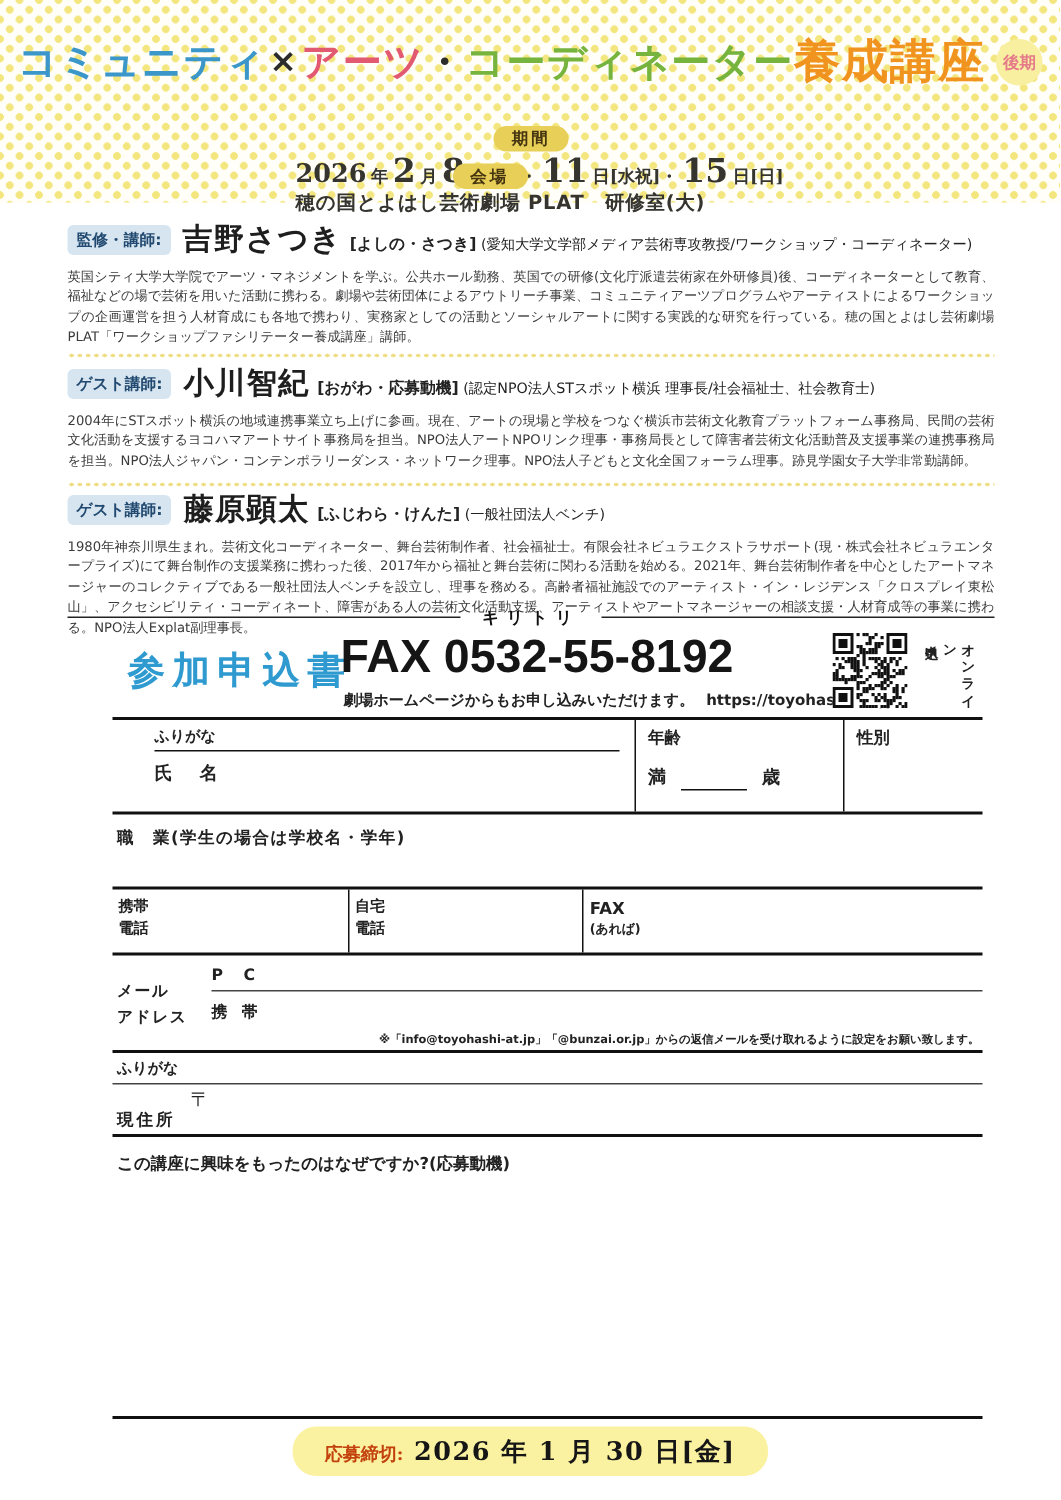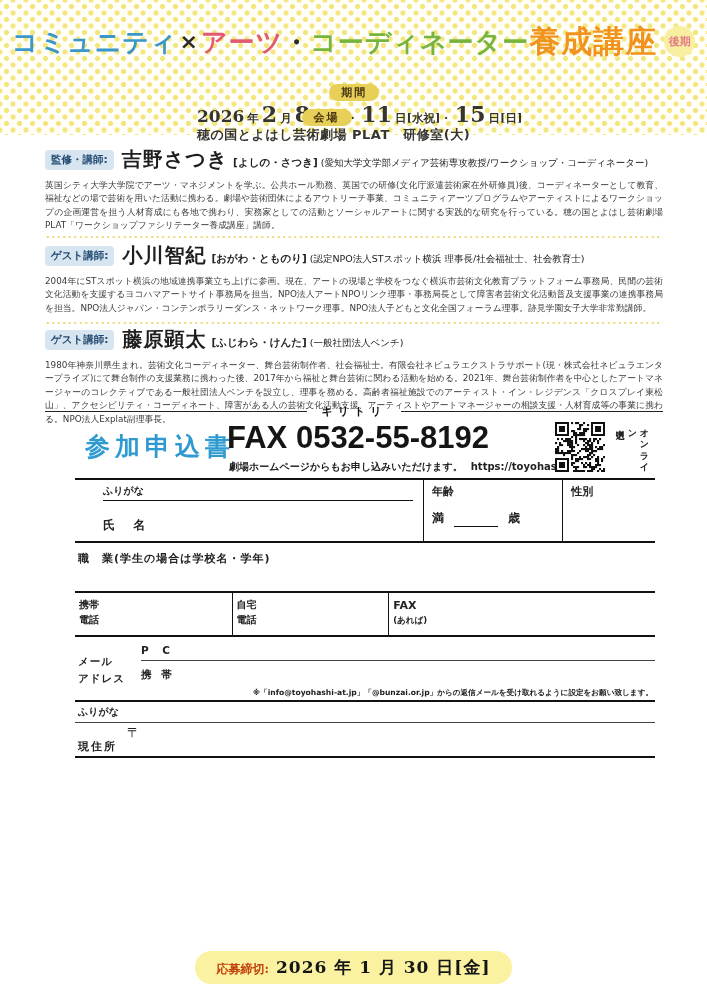--- a/index.html
+++ b/index.html
@@ -65,21 +65,21 @@
   .online-v span.col{display:block;}
   .arrow{font-size:8px;margin-top:4px;display:inline-block;}
 
   
   .form{position:absolute;top:478px;left:75px;width:580px;border-top:2px solid #111;
     box-sizing:border-box;}
   .frow{border-bottom:2px solid #111;position:relative;box-sizing:border-box;}
   .r-name{height:63px;display:flex;}
   .c-name{width:60%;padding:4px 10px 0 28px;box-sizing:border-box;}
   .furigana-line{font-size:10px;font-weight:bold;border-bottom:1px solid #111;padding-bottom:2px;}
-  .name-label{font-size:12px;font-weight:bold;margin-top:16px;letter-spacing:7px;}
+  .name-label{font-size:12px;font-weight:bold;margin-top:6px;letter-spacing:7px;}
   .c-gender{width:16%;border-left:1px solid #111;padding:4px 0 0 8px;font-size:11px;
     font-weight:bold;box-sizing:border-box;}
   .c-age{width:24%;border-left:1px solid #111;padding:4px 8px 0 8px;font-size:11px;
     font-weight:bold;box-sizing:border-box;}
   .age-row{margin-top:11px;display:flex;align-items:flex-end;font-size:12px;}
   .age-line{width:44px;border-bottom:1px solid #111;margin:0 10px;height:15px;}
   .r-occ{height:50px;font-size:11px;font-weight:bold;padding:8px 0 0 3px;letter-spacing:1px;}
   .r-phone{height:44px;display:flex;}
   .pcell{box-sizing:border-box;padding:5px 0 0 4px;font-size:10px;font-weight:bold;line-height:1.45;}
   .p1{width:27%;} .p2{width:27%;border-left:1px solid #111;} .p3{width:46%;border-left:1px solid #111;}
@@ -151,21 +151,21 @@
       <span class="inst-affil">(愛知大学文学部メディア芸術専攻教授/ワークショップ・コーディネーター)</span>
     </div>
     <p class="bio">英国シティ大学大学院でアーツ・マネジメントを学ぶ。公共ホール勤務、英国での研修(文化庁派遣芸術家在外研修員)後、コーディネーターとして教育、福祉などの場で芸術を用いた活動に携わる。劇場や芸術団体によるアウトリーチ事業、コミュニティアーツプログラムやアーティストによるワークショップの企画運営を担う人材育成にも各地で携わり、実務家としての活動とソーシャルアートに関する実践的な研究を行っている。穂の国とよはし芸術劇場 PLAT「ワークショップファシリテーター養成講座」講師。</p>
   </section>
   <div class="dotline dl1"></div>
 
   <section class="instructor sec2">
     <div class="inst-head">
       <span class="role-badge">ゲスト講師:</span>
       <span class="inst-name">小川智紀</span>
-      <span class="inst-kana">[おがわ・とものり]</span>
+      <span class="inst-kana">[おがわ・応募動機]</span>
       <span class="inst-affil">(認定NPO法人STスポット横浜 理事長/社会福祉士、社会教育士)</span>
     </div>
     <p class="bio">2004年にSTスポット横浜の地域連携事業立ち上げに参画。現在、アートの現場と学校をつなぐ横浜市芸術文化教育プラットフォーム事務局、民間の芸術文化活動を支援するヨコハマアートサイト事務局を担当。NPO法人アートNPOリンク理事・事務局長として障害者芸術文化活動普及支援事業の連携事務局を担当。NPO法人ジャパン・コンテンポラリーダンス・ネットワーク理事。NPO法人子どもと文化全国フォーラム理事。跡見学園女子大学非常勤講師。</p>
   </section>
   <div class="dotline dl2"></div>
 
   <section class="instructor sec3">
     <div class="inst-head">
       <span class="role-badge">ゲスト講師:</span>
       <span class="inst-name">藤原顕太</span>
@@ -450,20 +450,23 @@
         <div class="mail-note">※「info@toyohashi-at.jp」「@bunzai.or.jp」からの返信メールを受け取れるように設定をお願い致します。</div>
       </div>
     </div>
     <div class="frow r-addr">
       <div class="furigana2">ふりがな</div>
       <div class="addr-area">
         <span class="postal">〒</span>
         <span class="addr-label">現住所</span>
       </div>
     </div>
+    <div class="frow r-motive">
+      <span>この講座に興味をもったのはなぜですか?(応募動機)</span>
+    </div>
   </div>
 
   <div class="deadline-pill">
     <span class="dl-label">応募締切:</span>
     <span class="dl-date">2026 年 1 月 30 日[金]</span>
   </div>
 
 </div>
 
 </body></html>

